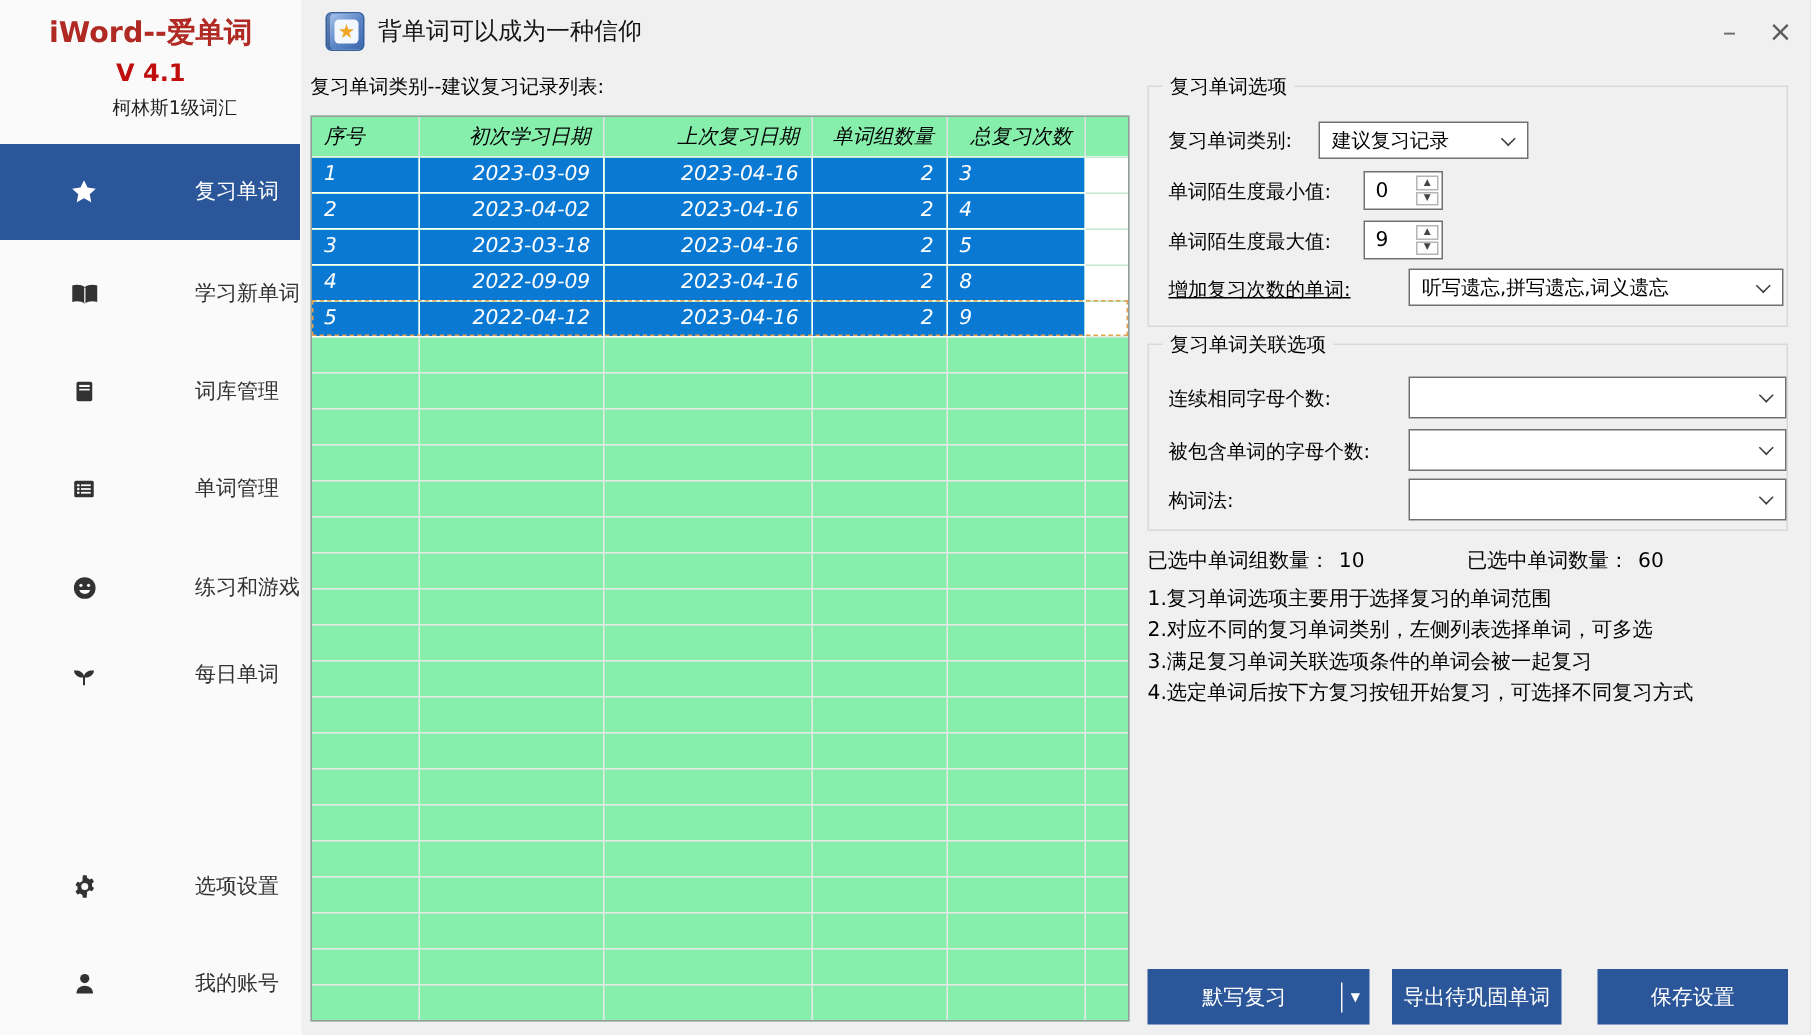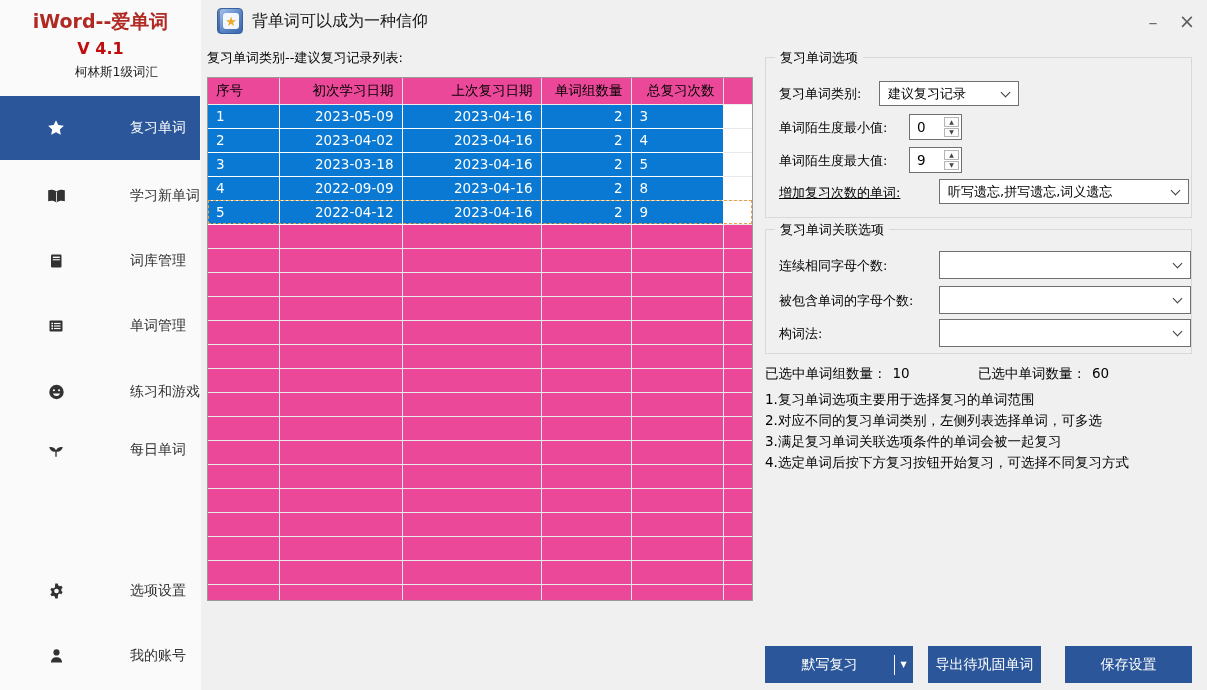--- a/index.html
+++ b/index.html
@@ -32,21 +32,21 @@
     background:linear-gradient(135deg,#aac6ee 0%,#5d86c6 55%,#3b66ad 100%);border:1px solid #35619e;
     box-shadow:inset 2px 0 0 rgba(25,55,110,.45);}
   .slogan-icon .inner{position:absolute;left:5px;top:4px;right:3px;bottom:4px;background:#f3f7ff;border-radius:3px;
     display:flex;align-items:center;justify-content:center;}
   .slogan-icon .star{color:#F0A824;font-size:13px;line-height:1;}
   .slogan{position:absolute;left:252px;top:11px;font-size:16px;color:#141414;}
 
   .list-label{position:absolute;left:207px;top:49px;font-size:13px;color:#000;}
 
   
-  .table-wrap{position:absolute;left:207px;top:77px;width:546px;height:524px;background:#ec4899;border:1px solid #9a9a9a;overflow:hidden;}
+  .table-wrap{position:absolute;left:207px;top:77px;width:546px;height:604px;background:#86efac;border:1px solid #9a9a9a;overflow:hidden;font-style:italic;}
   table{border-collapse:collapse;table-layout:fixed;width:100%;}
   th,td{height:24px;padding:0 8px;font-size:13.5px;overflow:hidden;white-space:nowrap;}
   thead th{height:26px;font-weight:normal;color:#000;border-right:1px solid #e3e3e3;border-bottom:1px solid #ececec;}
   thead th.filler{border-right:none;}
   tbody tr.selected td.sel{background:var(--sel);color:#fff;border-right:1px solid #fff;border-bottom:1px solid #fff;}
   tbody tr.selected td.filler{background:#fff;border-bottom:1px solid #e9e9e9;}
   tbody tr.focused{outline:1px dashed #E2A14E;outline-offset:-1px;}
   tbody tr.empty td{border-right:1px solid #e9e9e9;border-bottom:1px solid #e9e9e9;}
   tbody tr.empty td.filler,tbody tr td.filler{border-right:none;}
 
@@ -204,21 +204,21 @@
             <th style="text-align: right;">初次学习日期</th>
             <th style="text-align: right;">上次复习日期</th>
             <th style="text-align: right;">单词组数量</th>
             <th style="text-align: right;">总复习次数</th>
             <th class="filler"></th>
           </tr>
         </thead>
         <tbody>
           <tr class="selected">
             <td class="sel" style="text-align: left;">1</td>
-            <td class="sel" style="text-align: right;">2023-05-09</td>
+            <td class="sel" style="text-align: right;">2023-03-09</td>
             <td class="sel" style="text-align: right;">2023-04-16</td>
             <td class="sel" style="text-align: right;">2</td>
             <td class="sel" style="text-align: left;">3</td>
             <td class="filler"></td>
           </tr>
           <tr class="selected">
             <td class="sel" style="text-align: left;">2</td>
             <td class="sel" style="text-align: right;">2023-04-02</td>
             <td class="sel" style="text-align: right;">2023-04-16</td>
             <td class="sel" style="text-align: right;">2</td>

